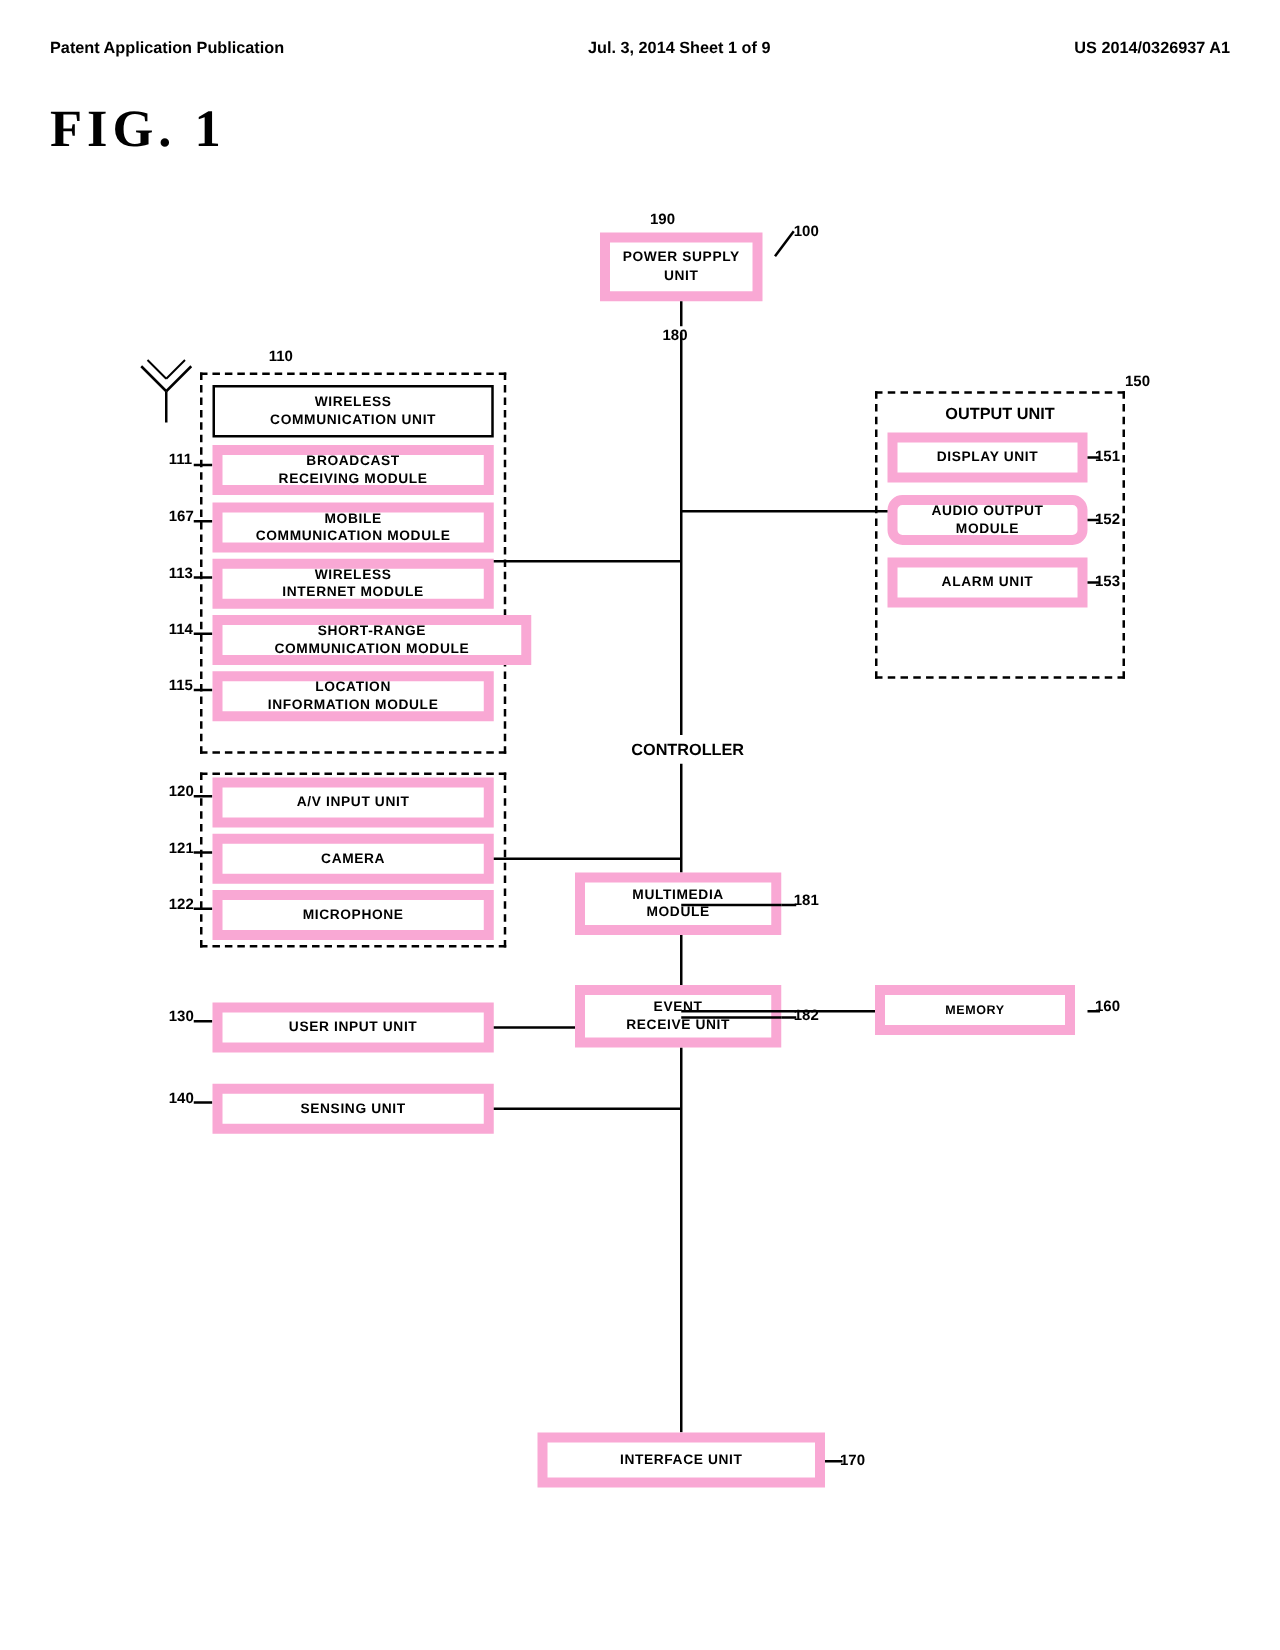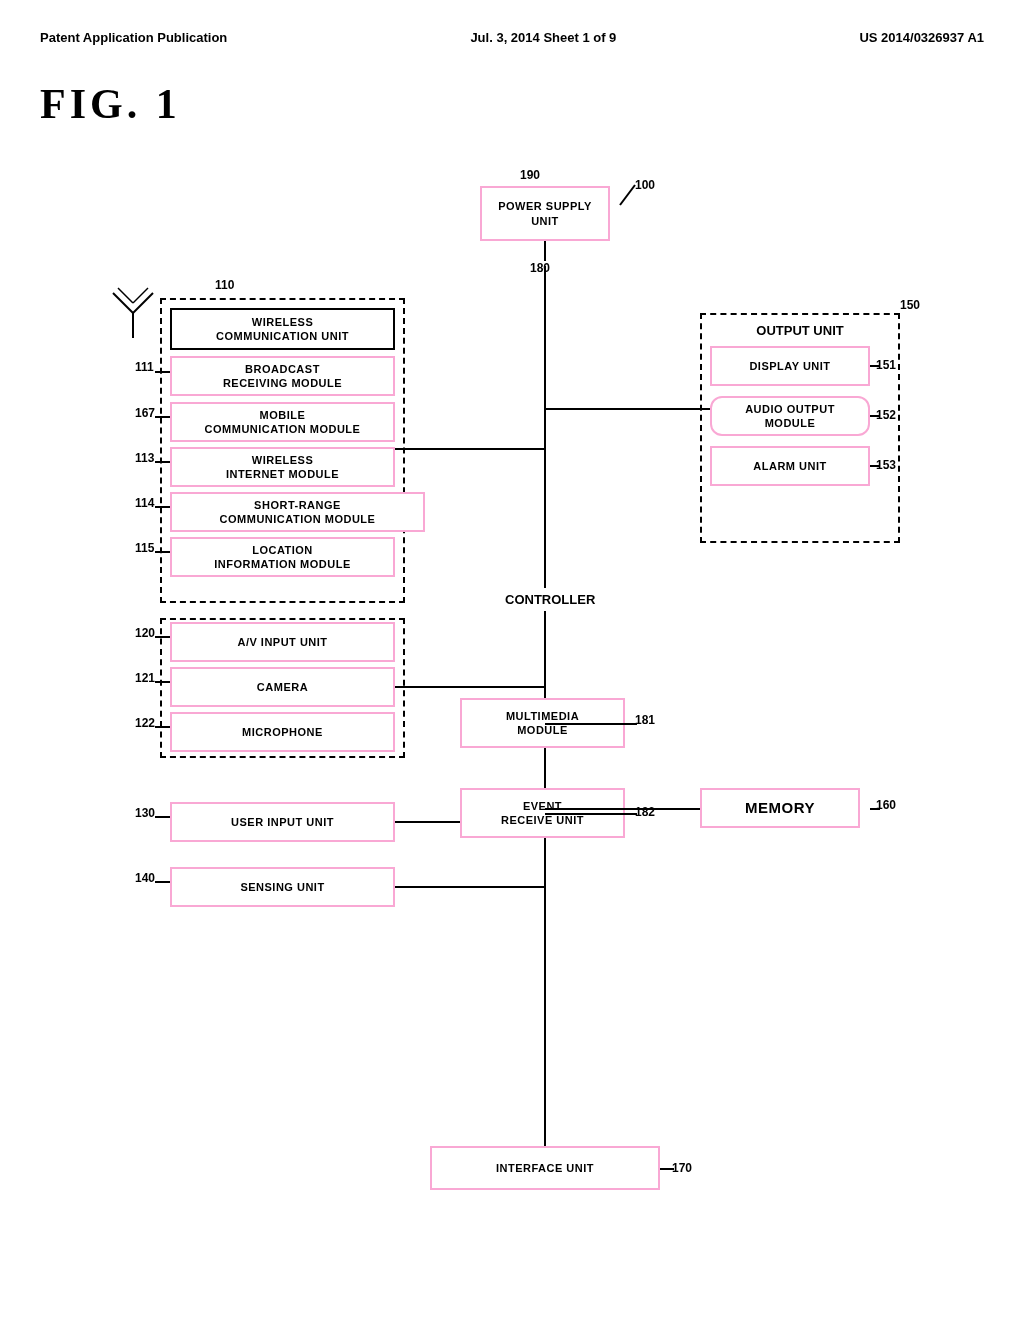--- a/index.html
+++ b/index.html
@@ -40,21 +40,21 @@
 
     .diagram-area {
       position: relative;
       width: 100%;
       height: 1100px;
     }
 
     
     .box {
       position: absolute;
-      border: 2px solid #f9a8d4;
+      border: 8px solid #f9a8d4;
       display: flex;
       align-items: center;
       justify-content: center;
       text-align: center;
       font-size: 12px;
       font-weight: bold;
       line-height: 1.3;
       background: #fff;
       letter-spacing: 0.5px;
     }
@@ -255,21 +255,21 @@
 
     <div class="box" style="left:420px; top:620px; width:165px; height:50px; font-size:11px;">
       <span style="white-space:pre-line;">EVENT
 RECEIVE UNIT</span>
     </div>
     <span class="label" style="left:595px; top:637px;">182</span>
     <div class="line-h" style="left:585px; top:645px; width:12px;"></div>
 
     <div class="line-h" style="left:505px; top:645px; width:80px;"></div>
 
-    <div class="box" style="left:660px; top:620px; width:160px; height:40px; font-size:15px;">
+    <div class="box" style="left:660px; top:620px; width:160px; height:40px; font-size:10px;">
       <span>MEMORY</span>
     </div>
     <span class="label" style="left:836px; top:630px;">160</span>
     <div class="line-h" style="left:830px; top:640px; width:10px;"></div>
 
     <div class="line-h" style="left:505px; top:640px; width:155px;"></div>
 
     <div class="line-v" style="left:504px; top:928px; height:50px;"></div>
     <div class="box" style="left:390px; top:978px; width:230px; height:44px; font-size:11px;">
       <span>INTERFACE UNIT</span>

